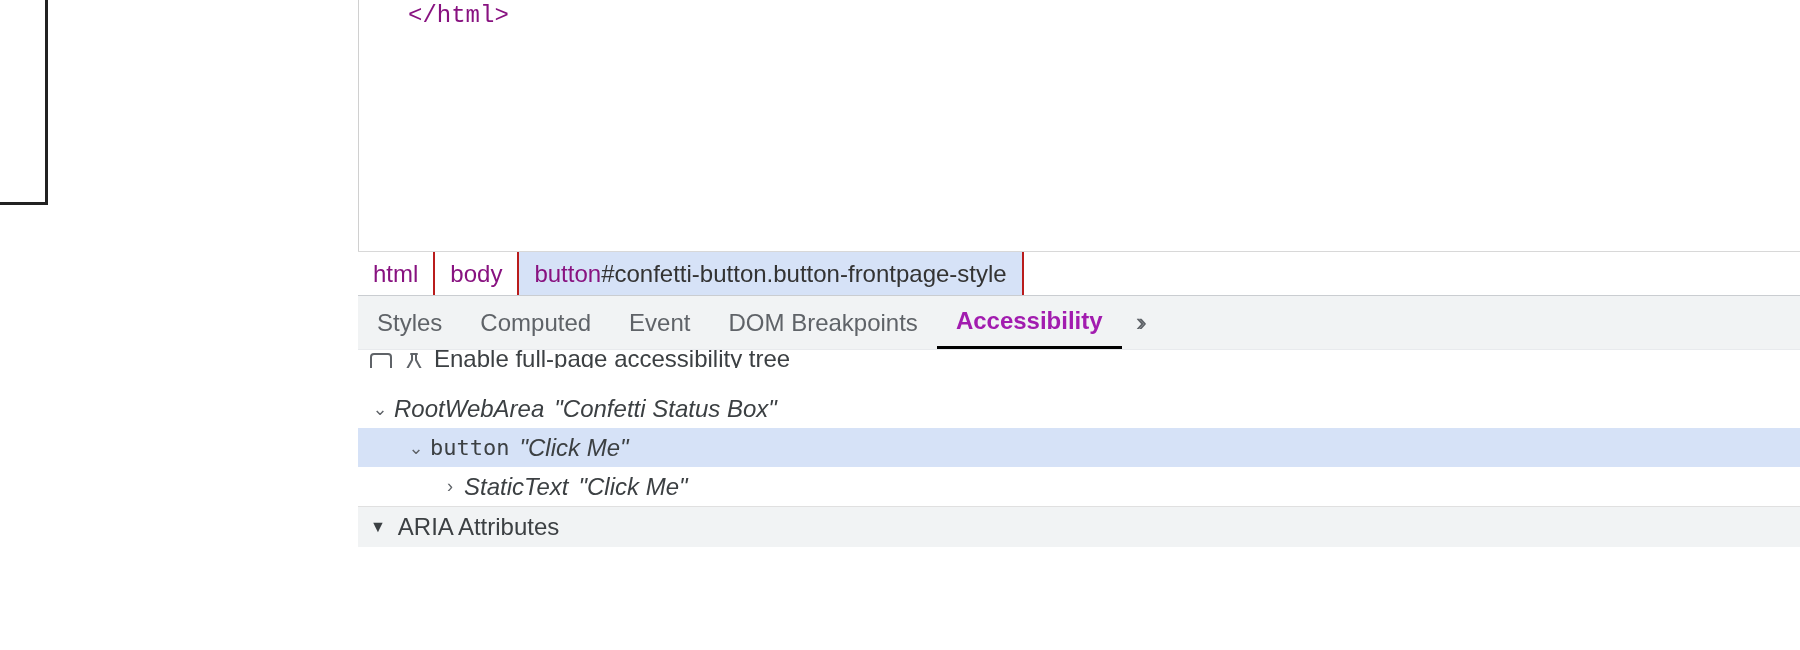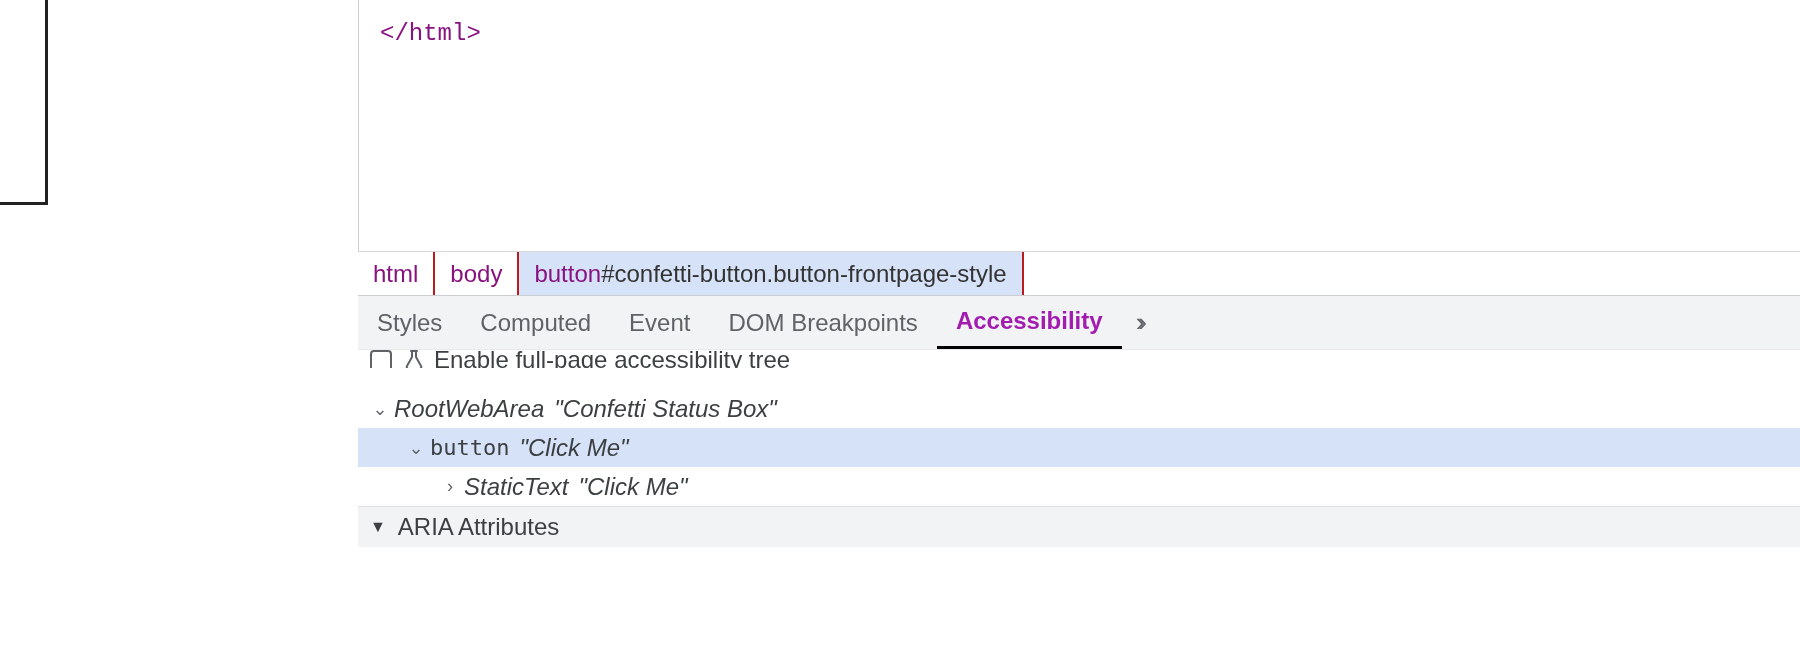--- a/index.html
+++ b/index.html
@@ -36,21 +36,22 @@
     position: absolute;
     left: 380px;
     top: 0;
     right: 0;
     height: 250px;
   }
   .code-line {
     font-family: "SF Mono", Menlo, Monaco, "Courier New", monospace;
     font-size: 24px;
     color: #881280;
-    padding-top: 20px;
+    padding-top: 2px;
+    margin-left: 28px;
   }
   .breadcrumb-bar {
     position: absolute;
     left: 358px;
     top: 251px;
     right: 0;
     height: 44px;
     border-top: 1px solid #d8d8d8;
     display: flex;
     align-items: center;
@@ -109,21 +110,21 @@
     left: 358px;
     top: 349px;
     right: 0;
     bottom: 0;
     background: #fff;
     font-size: 24px;
     border-top: 1px solid #e8eaed;
   }
   .checkbox-row {
     display: flex;
-    align-items: center;
+    align-items: flex-start;
     padding: 0 12px;
     height: 29px;
     overflow: hidden;
     color: #3c4043;
     white-space: nowrap;
     position: relative;
     top: -11px;
   }
   .checkbox-square {
     width: 22px;

